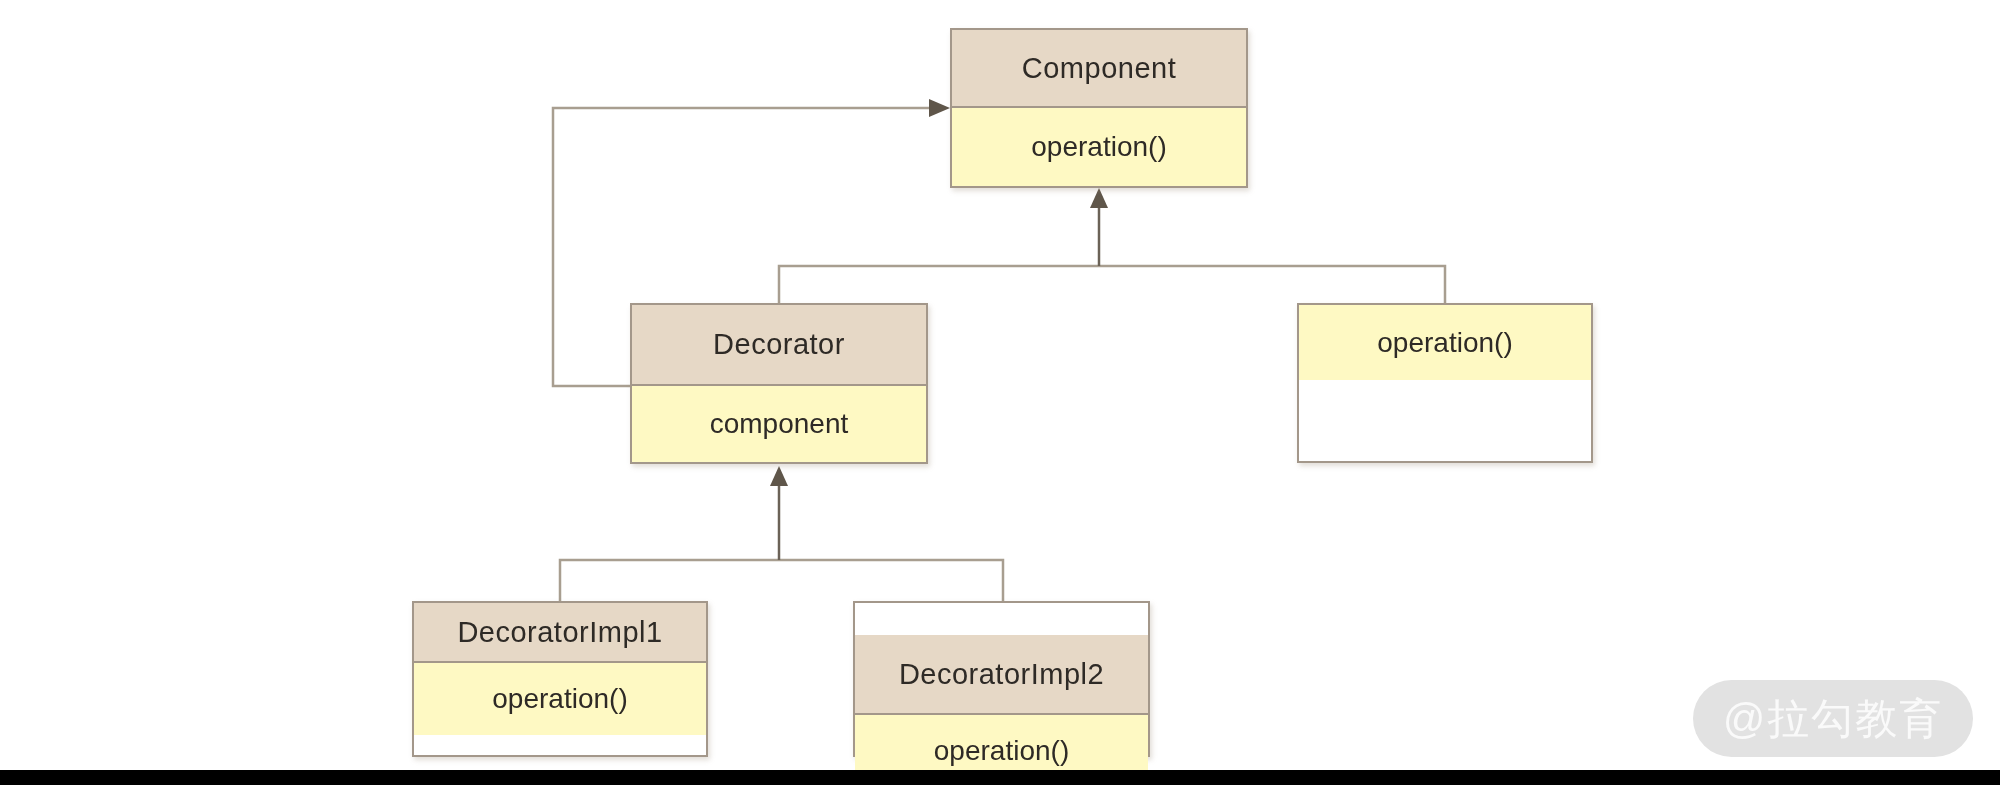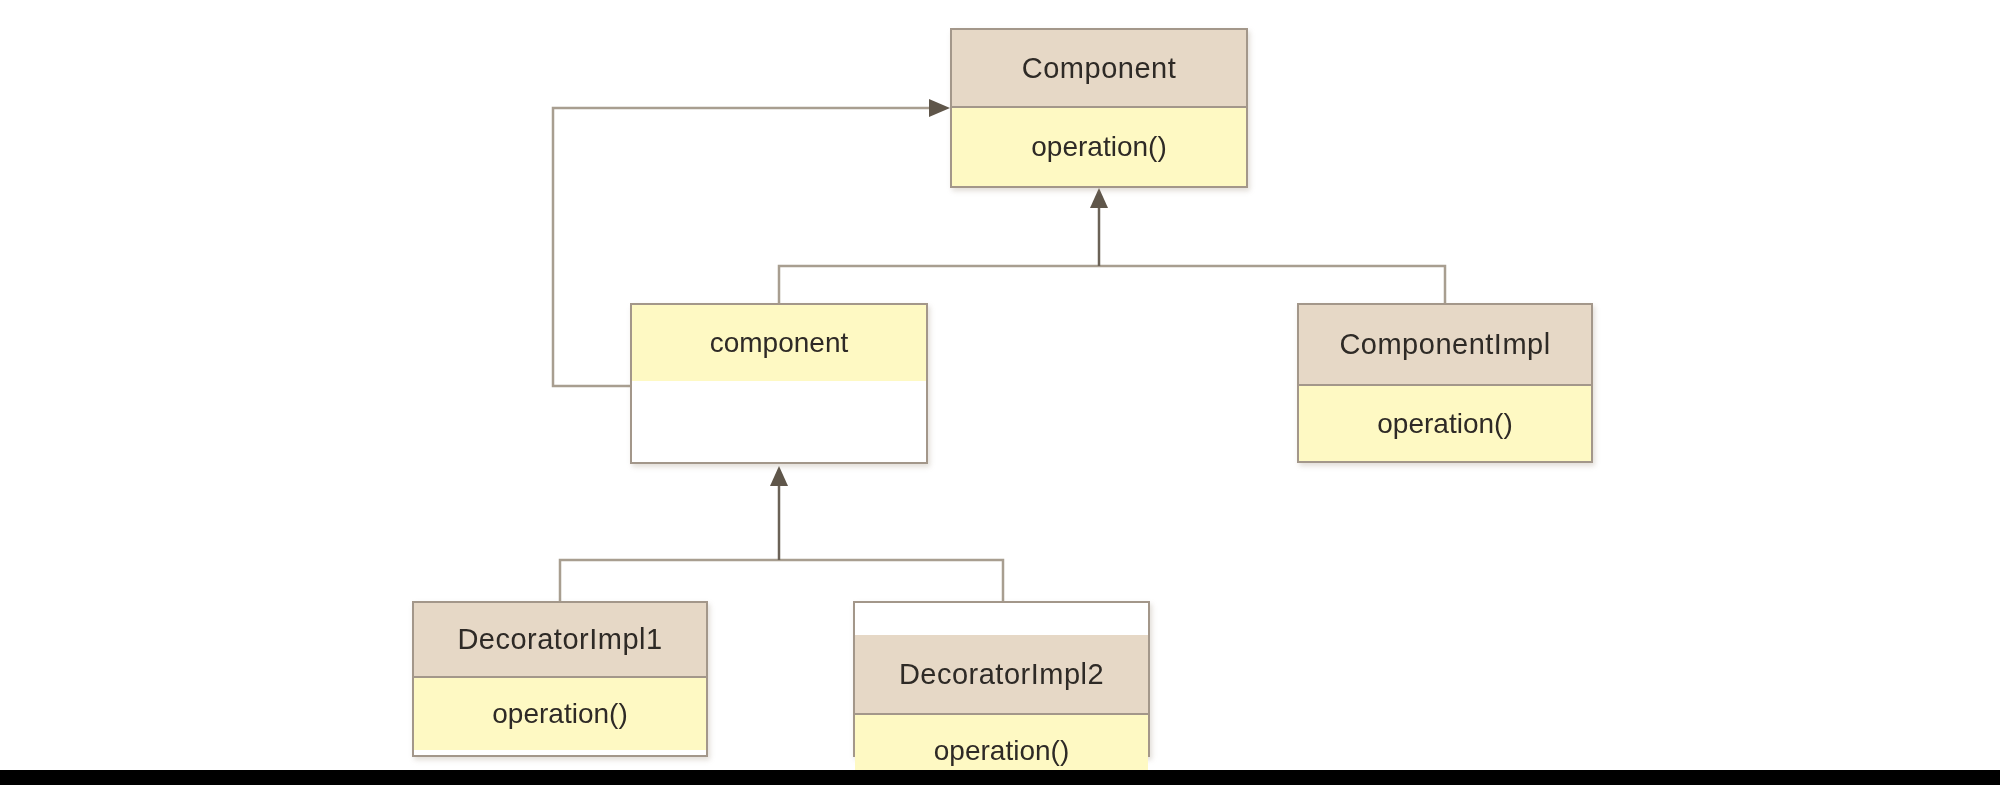--- a/index.html
+++ b/index.html
@@ -49,21 +49,21 @@
     background:#fef9c3;
   }
   
   .box-component      {left:950px; top:28px;  width:298px;height:160px;}
   .box-component      .uml-header{height:78px;} .box-component .uml-body{height:78px;}
   .box-decorator      {left:630px; top:303px; width:298px;height:161px;}
   .box-decorator      .uml-header{height:81px;} .box-decorator .uml-body{height:76px;}
   .box-componentimpl  {left:1297px;top:303px; width:296px;height:160px;}
   .box-componentimpl  .uml-header{height:81px;} .box-componentimpl .uml-body{height:75px;}
   .box-decoratorimpl1 {left:412px; top:601px; width:296px;height:156px;}
-  .box-decoratorimpl1 .uml-header{height:75px;} .box-decoratorimpl1 .uml-body{height:72px;}
+  .box-decoratorimpl1 .uml-header{height:60px;} .box-decoratorimpl1 .uml-body{height:72px;}
   .box-decoratorimpl2 {left:853px; top:601px; width:297px;height:156px;}
   .box-decoratorimpl2 .uml-header{height:80px;margin-top:32px;} .box-decoratorimpl2 .uml-body{height:72px;}
 
   .watermark{
     position:absolute;
     left:1693px;top:680px;width:280px;height:77px;
     background:var(--watermark-pill);
     border-radius:39px;
     display:flex;align-items:center;justify-content:center;
     color:var(--watermark-text);
@@ -99,34 +99,37 @@
       <polygon class="arrowhead" points="779,466 770,486 788,486"></polygon>
     </g>
   </svg>
 
   <div class="uml-box box-component">
     <div class="uml-header">Component</div>
     <div class="uml-body">operation()</div>
   </div>
 
   <div class="uml-box box-decorator">
+    <div class="uml-header">Decorator</div>
     <div class="uml-body">component</div>
   </div>
 
   <div class="uml-box box-componentimpl">
-    <div class="uml-header">ComponentImpl</div>
     <div class="uml-body">operation()</div>
   </div>
 
   <div class="uml-box box-decoratorimpl1">
     <div class="uml-header">DecoratorImpl1</div>
     <div class="uml-body">operation()</div>
   </div>
 
   <div class="uml-box box-decoratorimpl2">
     <div class="uml-header">DecoratorImpl2</div>
     <div class="uml-body">operation()</div>
   </div>
 
+  <div class="watermark">
+    <span>@拉勾教育</span>
+  </div>
 
   <div class="bottom-bar"></div>
 
 </div>
 
 </body></html>

